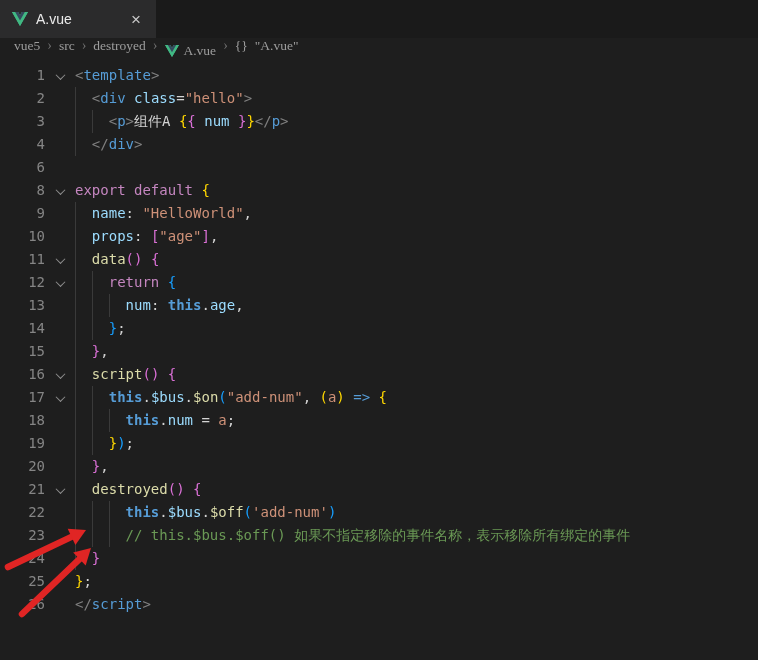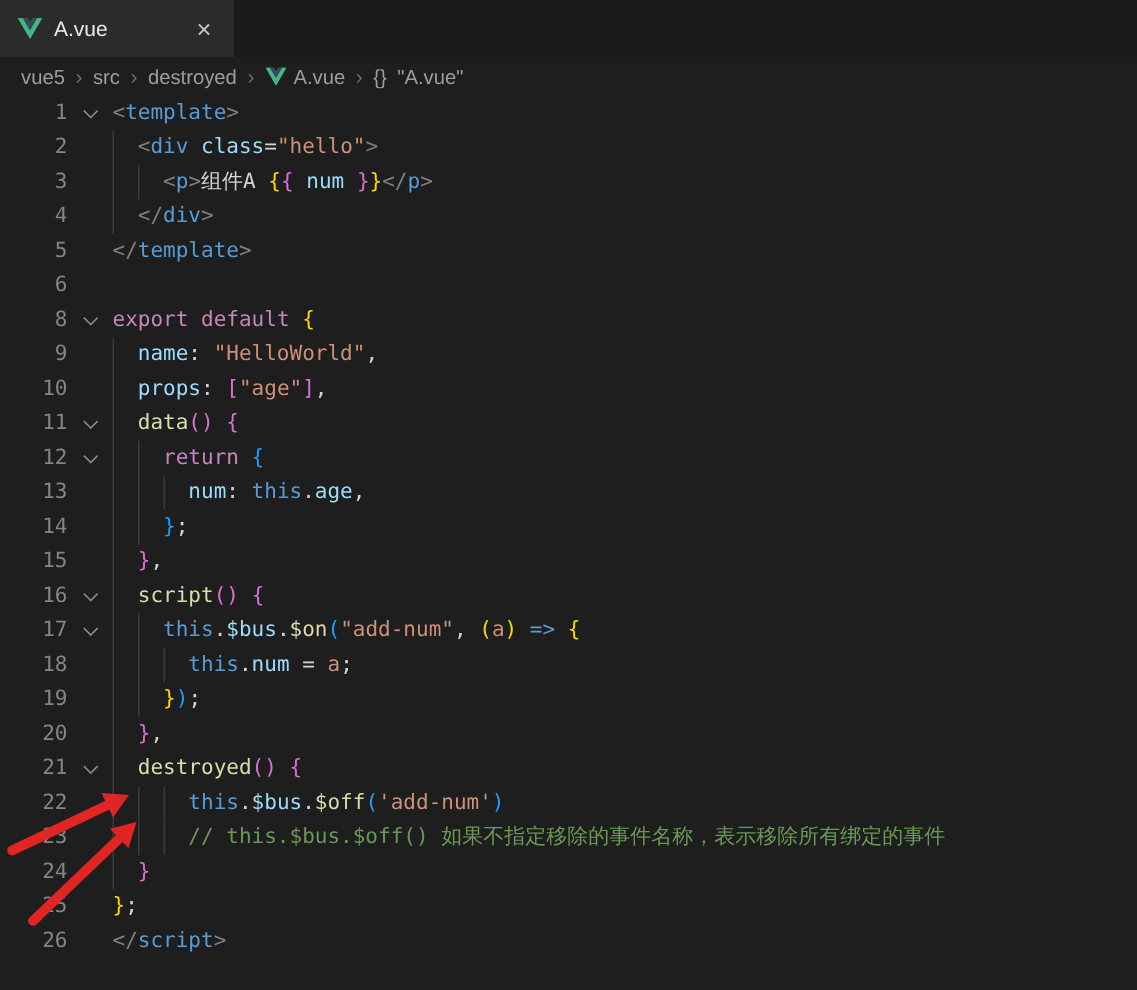--- a/index.html
+++ b/index.html
@@ -10,43 +10,43 @@
   
   .tabbar { height:38px; background:#1a1a1a; display:flex; align-items:stretch; }
   .tab { width:156px; background:#2b2b2c; display:flex; align-items:center;
          padding:0 12px; gap:8px; cursor:pointer; }
   .tab-label { color:#eaeaea; font-size:14px; }
   .tab-close { margin-left:auto; color:#c8c8c8; font-size:17px; line-height:1;
                cursor:pointer; padding:1px 3px; border-radius:3px; }
   .vue-icon { width:16px; height:14px; flex:0 0 auto; }
 
   
-  .breadcrumb { height:26px; display:flex; align-items:center; padding-left:14px;
-                gap:7px; background:#1e1e1e; color:#9d9d9d; font-size:13.5px; }
+  .breadcrumb { height:26px; display:flex; padding-left:14px;
+                gap:7px; background:#1e1e1e; color:#9d9d9d; font-size:13.5px;font-family:Liberation Serif, serif; }
   .crumb { cursor:pointer; white-space:pre; }
   .crumb-sep { color:#6d6d6d; font-size:14px; }
   .crumb-file { display:flex; align-items:center; gap:5px; }
   .crumb .vue-icon { width:14px; height:12px; }
 
   
   .editor { position:relative; width:758px; height:596px; background:#1e1e1e;
             font-family:"DejaVu Sans Mono", monospace; font-size:14px; }
   .line { position:relative; height:23px; line-height:23px; white-space:pre; }
   .ln   { display:inline-block; width:45px; text-align:right; color:#858585;
           vertical-align:top; user-select:none; }
   .foldcol { display:inline-block; width:30px; text-align:center; vertical-align:top; }
   .fold-chevron { display:inline-block; width:7px; height:7px;
           border-right:1.6px solid #bdbdbd; border-bottom:1.6px solid #bdbdbd;
           transform:rotate(45deg) translate(-1px,-1px); opacity:.7; cursor:pointer; }
   .guide { position:absolute; top:0; bottom:0; width:1px; background:#3a3a3a; }
 
   .tk-punct { color:var(--tk-punct); } .tk-tag   { color:var(--tk-tag); }
   .tk-attr  { color:var(--tk-attr); } .tk-str   { color:var(--tk-str); }
   .tk-kw    { color:var(--tk-kw);  } .tk-fn    { color:var(--tk-fn); }
-  .tk-this  { color:var(--tk-this);} .tk-plain { color:var(--tk-plain); }
+  .tk-this  { color:var(--tk-this);font-weight:bold;} .tk-plain { color:var(--tk-plain); }
   .tk-cmt   { color:var(--tk-cmt); } .tk-b1    { color:var(--tk-b1); }
   .tk-b2    { color:var(--tk-b2);  } .tk-b3    { color:var(--tk-b3); }
   .tk-param { color:var(--tk-param);} .tk-arrow { color:var(--tk-arrow); }
 
   
   .arrows { position:absolute; left:0; top:0; width:758px; height:660px;
             pointer-events:none; z-index:6; }
   .watermark { position:absolute; right:16px; bottom:14px; color:#74726f;
                font-size:15px; letter-spacing:1px; z-index:5; }
 </style>
@@ -85,21 +85,20 @@
     <span class="crumb-sep">›</span>
     <span class="crumb">{}</span>
     <span class="crumb">"A.vue"</span>
   </div>
 
   <div class="editor" id="editor">
       <div class="line"><span class="ln">1</span><span class="foldcol"><span class="fold-chevron"></span></span><span class="tk-punct">&lt;</span><span class="tk-tag">template</span><span class="tk-punct">&gt;</span></div>
       <div class="line"><span class="guide" style="left: calc(0ch + 75px);"></span><span class="ln">2</span><span class="foldcol"></span><span class="tk-plain">  </span><span class="tk-punct">&lt;</span><span class="tk-tag">div</span><span class="tk-plain"> </span><span class="tk-attr">class</span><span class="tk-plain">=</span><span class="tk-str">"hello"</span><span class="tk-punct">&gt;</span></div>
       <div class="line"><span class="guide" style="left: calc(0ch + 75px);"></span><span class="guide" style="left: calc(2ch + 75px);"></span><span class="ln">3</span><span class="foldcol"></span><span class="tk-plain">    </span><span class="tk-punct">&lt;</span><span class="tk-tag">p</span><span class="tk-punct">&gt;</span><span class="tk-plain">组件A </span><span class="tk-b1">{</span><span class="tk-b2">{</span><span class="tk-plain"> </span><span class="tk-attr">num</span><span class="tk-plain"> </span><span class="tk-b2">}</span><span class="tk-b1">}</span><span class="tk-punct">&lt;/</span><span class="tk-tag">p</span><span class="tk-punct">&gt;</span></div>
       <div class="line"><span class="guide" style="left: calc(0ch + 75px);"></span><span class="ln">4</span><span class="foldcol"></span><span class="tk-plain">  </span><span class="tk-punct">&lt;/</span><span class="tk-tag">div</span><span class="tk-punct">&gt;</span></div>
-      <div class="line"><span class="ln">5</span><span class="foldcol"></span><span class="tk-punct">&lt;/</span><span class="tk-tag">template</span><span class="tk-punct">&gt;</span></div>
       <div class="line"><span class="ln">6</span><span class="foldcol"></span></div>
       <div class="line"><span class="ln">8</span><span class="foldcol"><span class="fold-chevron"></span></span><span class="tk-kw">export</span><span class="tk-plain"> </span><span class="tk-kw">default</span><span class="tk-plain"> </span><span class="tk-b1">{</span></div>
       <div class="line"><span class="guide" style="left: calc(0ch + 75px);"></span><span class="ln">9</span><span class="foldcol"></span><span class="tk-plain">  </span><span class="tk-attr">name</span><span class="tk-plain">: </span><span class="tk-str">"HelloWorld"</span><span class="tk-plain">,</span></div>
       <div class="line"><span class="guide" style="left: calc(0ch + 75px);"></span><span class="ln">10</span><span class="foldcol"></span><span class="tk-plain">  </span><span class="tk-attr">props</span><span class="tk-plain">: </span><span class="tk-b2">[</span><span class="tk-str">"age"</span><span class="tk-b2">]</span><span class="tk-plain">,</span></div>
       <div class="line"><span class="guide" style="left: calc(0ch + 75px);"></span><span class="ln">11</span><span class="foldcol"><span class="fold-chevron"></span></span><span class="tk-plain">  </span><span class="tk-fn">data</span><span class="tk-b2">(</span><span class="tk-b2">)</span><span class="tk-plain"> </span><span class="tk-b2">{</span></div>
       <div class="line"><span class="guide" style="left: calc(0ch + 75px);"></span><span class="guide" style="left: calc(2ch + 75px);"></span><span class="ln">12</span><span class="foldcol"><span class="fold-chevron"></span></span><span class="tk-plain">    </span><span class="tk-kw">return</span><span class="tk-plain"> </span><span class="tk-b3">{</span></div>
       <div class="line"><span class="guide" style="left: calc(0ch + 75px);"></span><span class="guide" style="left: calc(2ch + 75px);"></span><span class="guide" style="left: calc(4ch + 75px);"></span><span class="ln">13</span><span class="foldcol"></span><span class="tk-plain">      </span><span class="tk-attr">num</span><span class="tk-plain">: </span><span class="tk-this">this</span><span class="tk-plain">.</span><span class="tk-attr">age</span><span class="tk-plain">,</span></div>
       <div class="line"><span class="guide" style="left: calc(0ch + 75px);"></span><span class="guide" style="left: calc(2ch + 75px);"></span><span class="ln">14</span><span class="foldcol"></span><span class="tk-plain">    </span><span class="tk-b3">}</span><span class="tk-plain">;</span></div>
       <div class="line"><span class="guide" style="left: calc(0ch + 75px);"></span><span class="ln">15</span><span class="foldcol"></span><span class="tk-plain">  </span><span class="tk-b2">}</span><span class="tk-plain">,</span></div>
       <div class="line"><span class="guide" style="left: calc(0ch + 75px);"></span><span class="ln">16</span><span class="foldcol"><span class="fold-chevron"></span></span><span class="tk-plain">  </span><span class="tk-fn">script</span><span class="tk-b2">(</span><span class="tk-b2">)</span><span class="tk-plain"> </span><span class="tk-b2">{</span></div>

